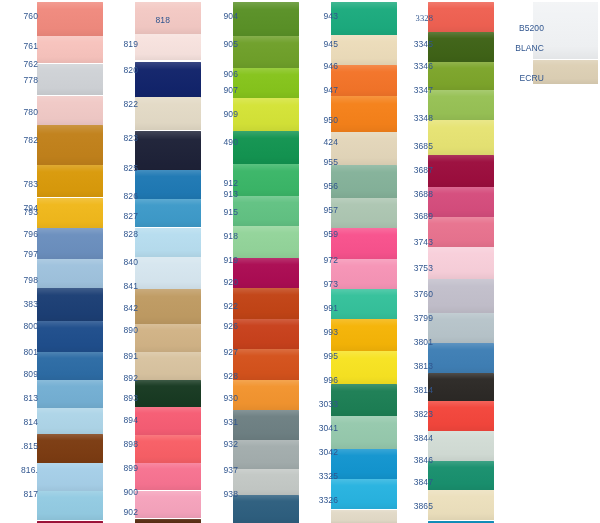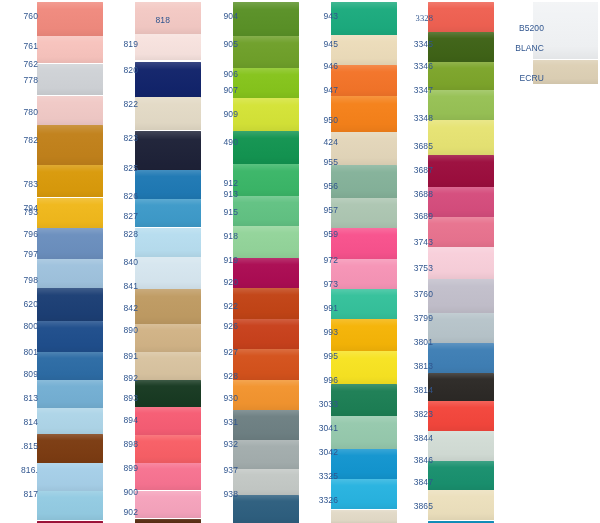--- a/index.html
+++ b/index.html
@@ -97,21 +97,21 @@
       <div class="code" style="top: 60px;">762</div>
       <div class="code" style="top: 76px;">778</div>
       <div class="code" style="top: 108px;">780</div>
       <div class="code" style="top: 136px;">782</div>
       <div class="code" style="top: 156px; margin-top: 24px;">783</div>
       <div class="code" style="top: 180px; margin-top: 28px;">793</div>
       <div class="code" style="top: 204px;">794</div>
       <div class="code" style="top: 230px;">796</div>
       <div class="code" style="top: 250px;">797</div>
       <div class="code" style="top: 276px;">798</div>
-      <div class="code" style="top: 300px;">620</div>
+      <div class="code" style="top: 300px;">383</div>
       <div class="code" style="top: 322px;">800</div>
       <div class="code" style="top: 348px;">801</div>
       <div class="code" style="top: 370px;">809</div>
       <div class="code" style="top: 394px;">813</div>
       <div class="code" style="top: 418px;">814</div>
       <div class="code" style="top: 442px;">.815</div>
       <div class="code" style="top: 466px;">816.</div>
       <div class="code" style="top: 490px;">817</div>
     </div>
     <div class="column col-2" style="left: 104px;">

